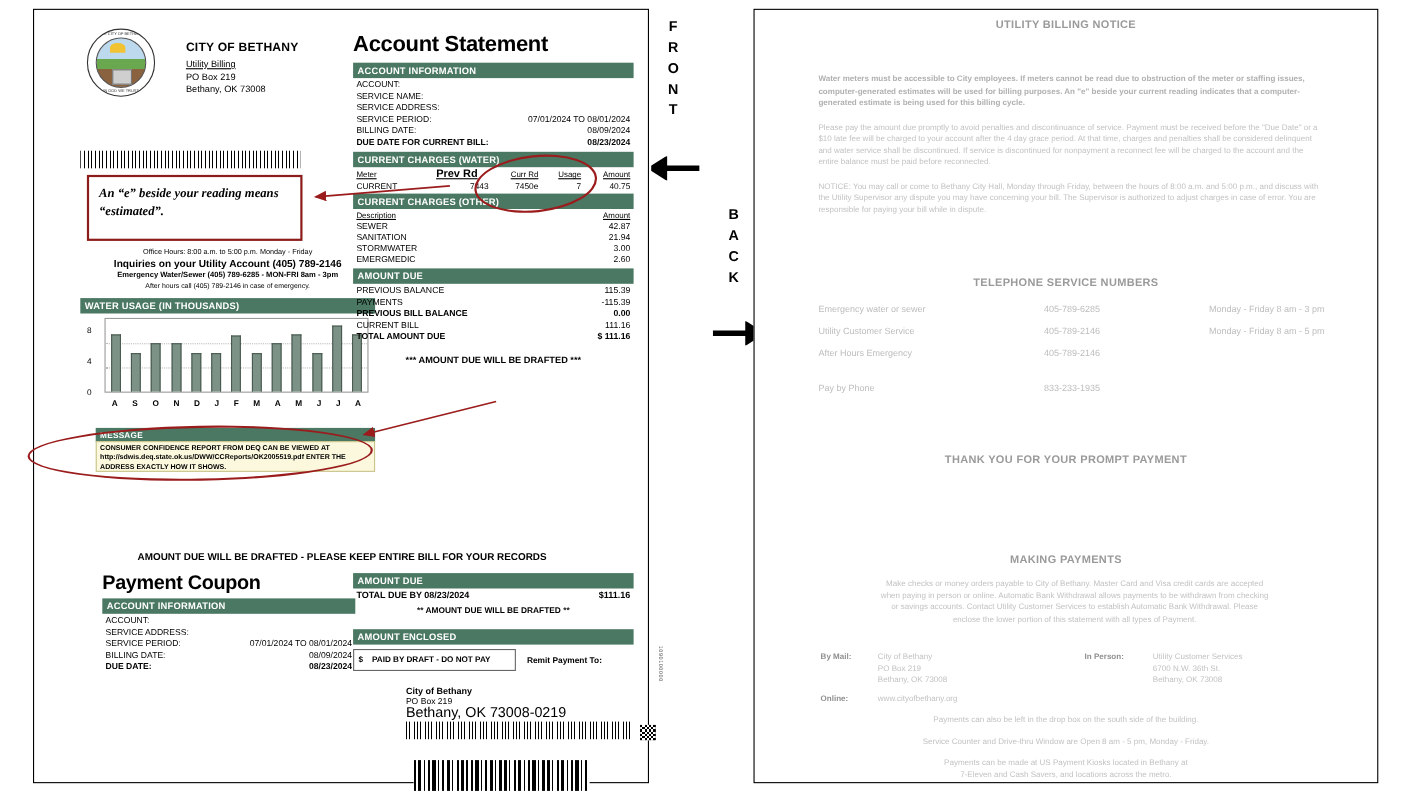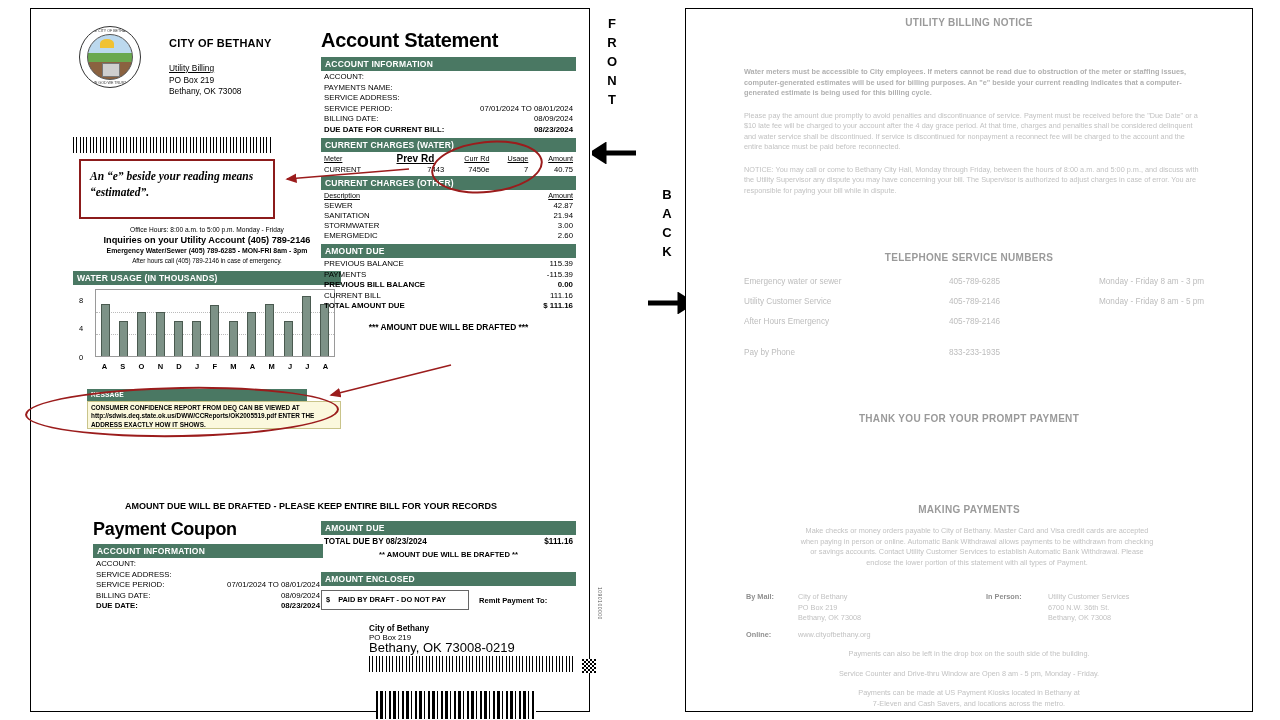--- a/index.html
+++ b/index.html
@@ -96,21 +96,21 @@
       <div class="bld"></div>
       <div class="txt">
         <div class="t1">THE CITY OF BETHANY</div>
         <div class="t2">IN GOD WE TRUST</div>
       </div>
     </div>
   </div>
 
   <div class="abs" style="left:138px;top:28px;width:150px;">
     <div style="font-size:11px;font-weight:bold;letter-spacing:.2px;">CITY OF BETHANY</div>
-    <div style="font-size:8.4px;line-height:11.5px;margin-top:14px;text-decoration:underline;">Utility Billing</div>
+    <div style="font-size:8.4px;line-height:11.5px;margin-top:4px;text-decoration:underline;">Utility Billing</div>
     <div style="font-size:8.4px;line-height:11.5px;">PO Box 219</div>
     <div style="font-size:8.4px;line-height:11.5px;">Bethany, OK  73008</div>
   </div>
 
   <div class="abs pbar" style="left:42px;top:128px;width:200px;"></div>
 
   <div class="abs" id="estimated-note" style="left:48px;top:150px;width:196px;height:60px;">An “e” beside your reading means “estimated”.</div>
 
   <div class="abs ctr" style="left:42px;top:216px;width:268px;">
     <div style="font-size:6.6px;line-height:9px;">Office Hours: 8:00 a.m. to 5:00 p.m. Monday - Friday</div>
@@ -155,34 +155,34 @@
         <span>F</span>
         <span>M</span>
         <span>A</span>
         <span>M</span>
         <span>J</span>
         <span>J</span>
         <span>A</span>
       </div>
   </div>
 
-  <div class="abs grnbar" style="left:56px;top:380px;width:220px;font-size:7.5px;font-family:Liberation Mono, monospace;">MESSAGE</div>
+  <div class="abs grnbar" style="left:56px;top:380px;width:254px;font-size:7.5px;">MESSAGE</div>
   <div class="abs" id="message-box" style="left:56px;top:392px;width:254px;height:28px;">CONSUMER CONFIDENCE REPORT FROM DEQ CAN BE VIEWED AT http://sdwis.deq.state.ok.us/DWW/CCReports/OK2005519.pdf ENTER THE ADDRESS EXACTLY HOW IT SHOWS.</div>
 
   <div class="abs" style="left:290px;top:20px;width:255px;">
     <div style="font-size:20px;font-weight:bold;letter-spacing:-.3px;">Account Statement</div>
 
     <div class="grnbar" style="margin-top:5px;">ACCOUNT INFORMATION</div>
     <div id="acct-rows" style="padding:1px 3px;">
         <div class="row" style="font-size: 7.8px;">
           <span class="lbl">ACCOUNT:</span>
           <span class="val"></span>
         </div>
         <div class="row" style="font-size: 7.8px;">
-          <span class="lbl">PAYMENTS NAME:</span>
+          <span class="lbl">SERVICE NAME:</span>
           <span class="val"></span>
         </div>
         <div class="row" style="font-size: 7.8px;">
           <span class="lbl">SERVICE ADDRESS:</span>
           <span class="val"></span>
         </div>
         <div class="row" style="font-size: 7.8px;">
           <span class="lbl">SERVICE PERIOD:</span>
           <span class="val">07/01/2024 TO 08/01/2024</span>
         </div>

